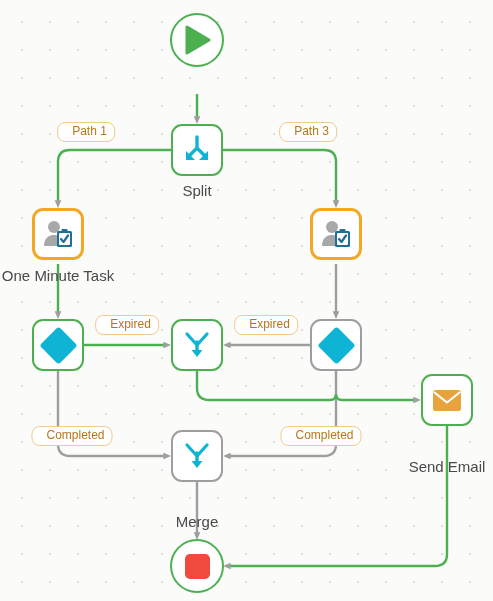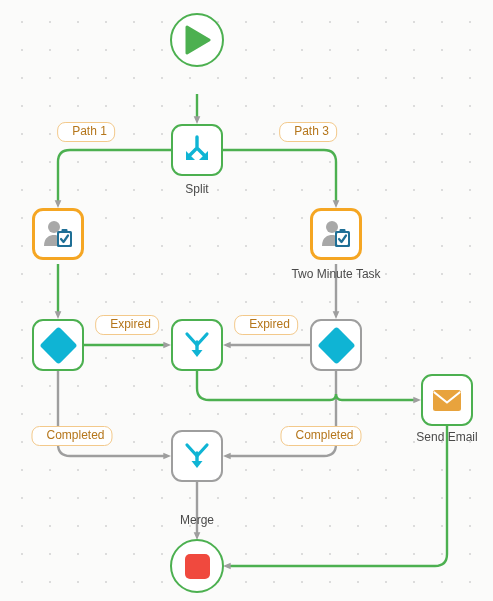--- a/index.html
+++ b/index.html
@@ -47,21 +47,21 @@
   .node.circle {
     width: 54px;
     height: 54px;
     border-radius: 50%;
     border: 2.5px solid #4cb050;
   }
 
   .caption {
     position: absolute;
     white-space: nowrap;
-    font-size: 12px;
+    font-size: 15px;
     color: #4a4a4a;
     text-align: center;
     transform: translateX(-50%);
   }
 
   
   .elabel {
     position: absolute;
     box-sizing: border-box;
     padding: 2px 7px 3px 14px;
@@ -155,34 +155,34 @@
       <svg class="glyph" width="32" height="30" viewBox="0 0 32 30">
         <circle cx="12" cy="8" r="6" fill="#a8a8a8"></circle>
         <path d="M2,27 C2,18 8,16 12,16 C16,16 22,18 22,27 Z" fill="#a8a8a8"></path>
         <rect x="15" y="12" width="15" height="16" rx="1.5" fill="#1f6f96"></rect>
         <rect x="17" y="14" width="11" height="12" rx="1" fill="#ffffff"></rect>
         <rect x="19.5" y="10" width="6" height="4" rx="1" fill="#1f6f96"></rect>
         <path d="M19,20 L21.5,23 L26,16.5" fill="none" stroke="#1f6f96" stroke-width="2.2" stroke-linecap="round" stroke-linejoin="round"></path>
       </svg>
     </span>
   </div>
+  <div class="caption" style="left:58px; top:267px;">One Minute Task</div>
 
   <div class="node box task" style="left:310px; top:208px;">
     <span>
       <svg class="glyph" width="32" height="30" viewBox="0 0 32 30">
         <circle cx="12" cy="8" r="6" fill="#a8a8a8"></circle>
         <path d="M2,27 C2,18 8,16 12,16 C16,16 22,18 22,27 Z" fill="#a8a8a8"></path>
         <rect x="15" y="12" width="15" height="16" rx="1.5" fill="#1f6f96"></rect>
         <rect x="17" y="14" width="11" height="12" rx="1" fill="#ffffff"></rect>
         <rect x="19.5" y="10" width="6" height="4" rx="1" fill="#1f6f96"></rect>
         <path d="M19,20 L21.5,23 L26,16.5" fill="none" stroke="#1f6f96" stroke-width="2.2" stroke-linecap="round" stroke-linejoin="round"></path>
       </svg>
     </span>
   </div>
-  <div class="caption" style="left:336px; top:267px;">Two Minute Task</div>
 
   <div class="node box active" style="left:32px; top:319px;">
     <span class="diamond"></span>
   </div>
 
   <div class="node box active" style="left:171px; top:319px;">
     <span>
       <svg class="glyph" width="30" height="30" viewBox="0 0 30 30">
         <path d="M5,4 L15,15 L25,4" fill="none" stroke="#0fb4d4" stroke-width="3.2" stroke-linecap="round" stroke-linejoin="round"></path>
         <path d="M15,12 L15,21" fill="none" stroke="#0fb4d4" stroke-width="3.4" stroke-linecap="round"></path>
@@ -196,21 +196,21 @@
   </div>
 
   <div class="node box active" style="left:421px; top:374px;">
     <span>
       <svg class="glyph" width="30" height="23" viewBox="0 0 30 23">
         <rect x="1" y="1" width="28" height="21" rx="2.5" fill="#e8a33d"></rect>
         <path d="M2.5,3.5 L15,13.5 L27.5,3.5" fill="none" stroke="#ffffff" stroke-width="2.2" stroke-linecap="round" stroke-linejoin="round"></path>
       </svg>
     </span>
   </div>
-  <div class="caption" style="left:447px; top:430px;">Send Email</div>
+  <div class="caption" style="left:447px; top:458px;">Send Email</div>
 
   <div class="node box" style="left:171px; top:430px;">
     <span>
       <svg class="glyph" width="30" height="30" viewBox="0 0 30 30">
         <path d="M5,4 L15,15 L25,4" fill="none" stroke="#0fb4d4" stroke-width="3.2" stroke-linecap="round" stroke-linejoin="round"></path>
         <path d="M15,12 L15,21" fill="none" stroke="#0fb4d4" stroke-width="3.4" stroke-linecap="round"></path>
         <path d="M9.5,20 L15,27 L20.5,20 Z" fill="#0fb4d4"></path>
       </svg>
     </span>
   </div>

